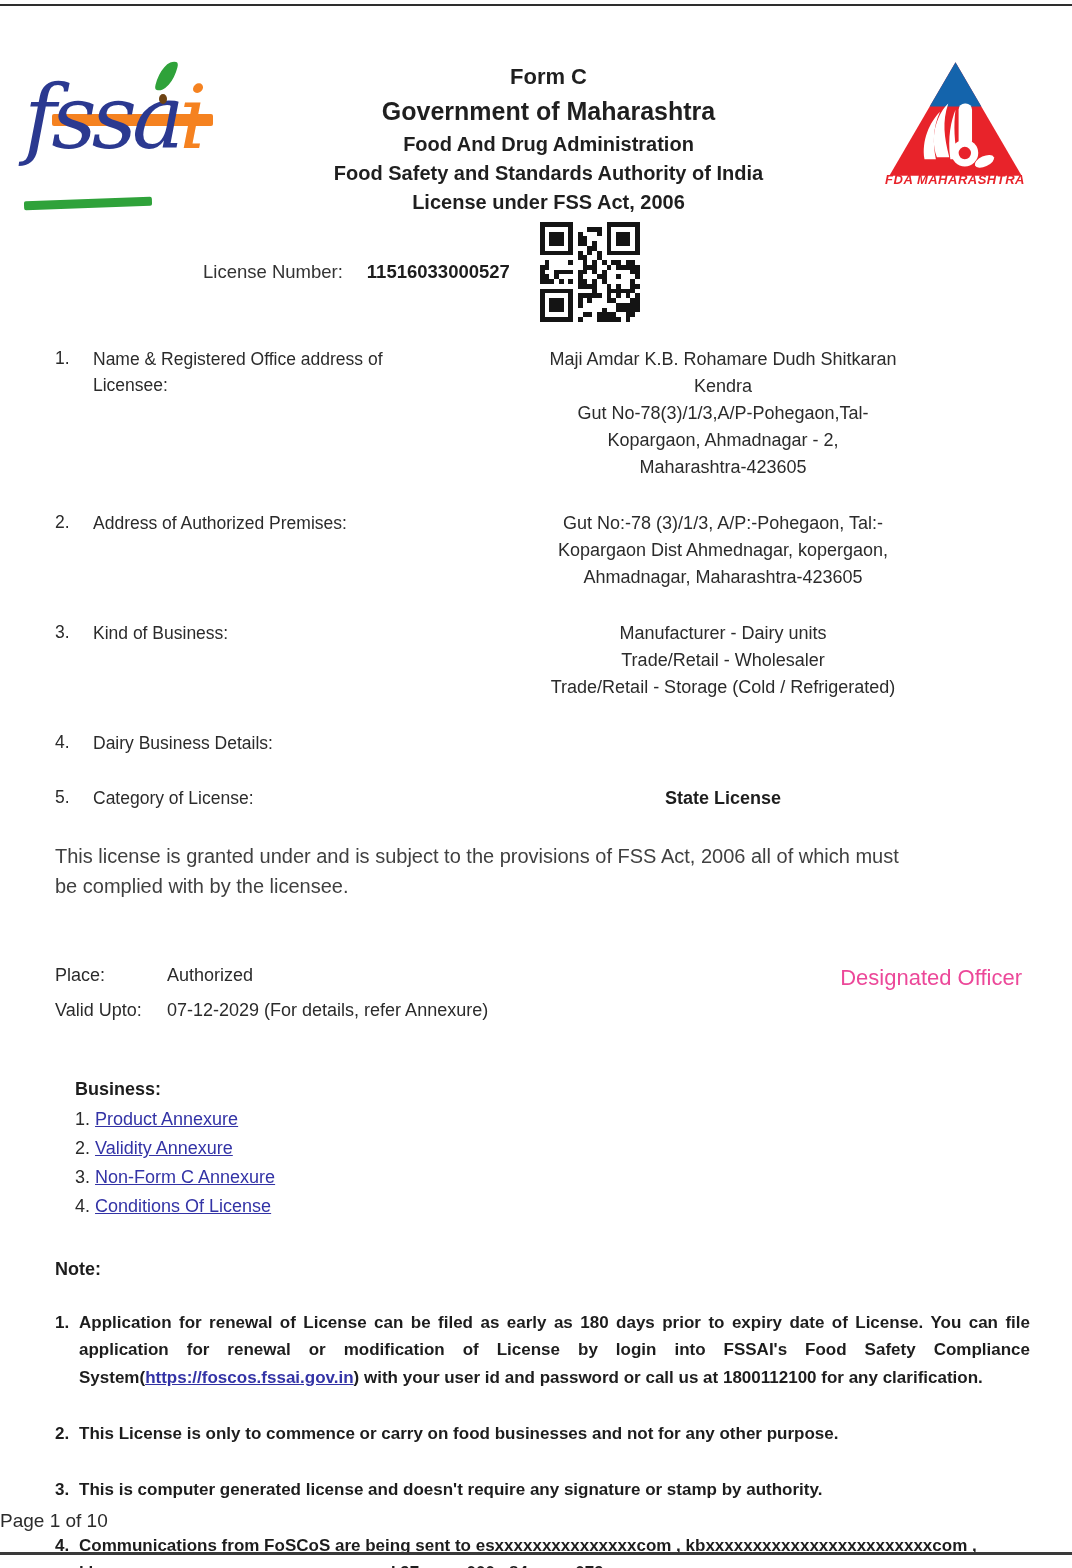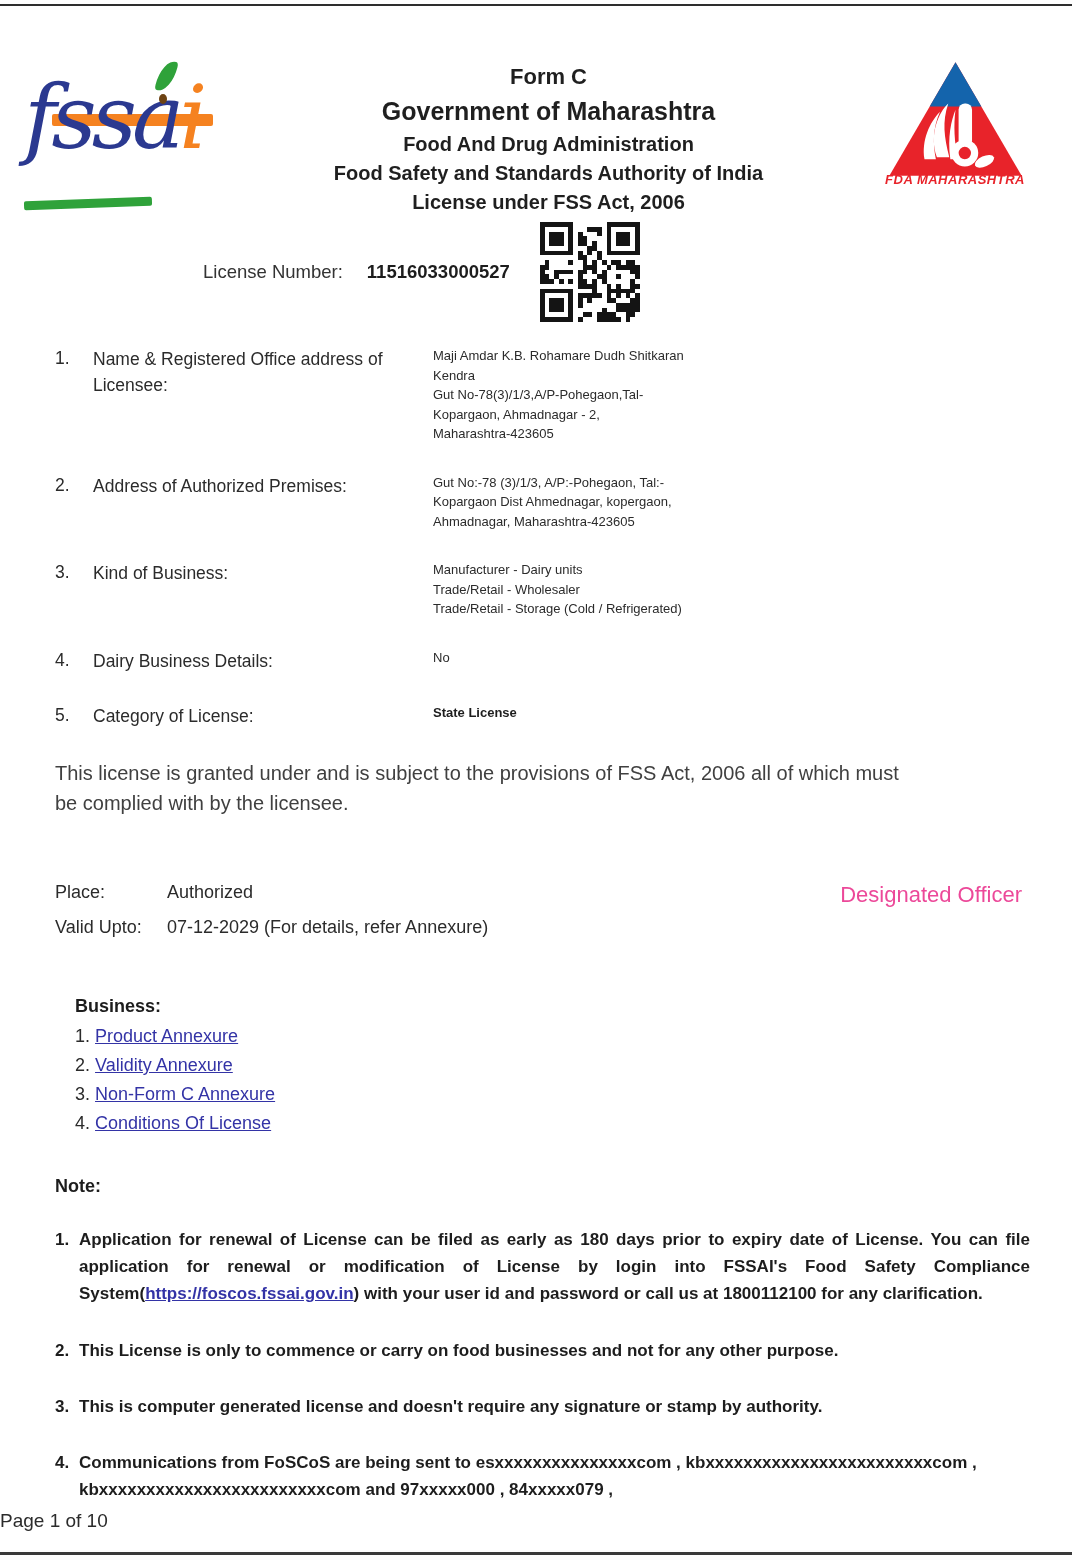--- a/index.html
+++ b/index.html
@@ -36,21 +36,21 @@
   .lic-num{font-size:18.5px;font-weight:bold;color:#1d1d1d;margin-left:24px;}
   .qr{width:100px;height:100px;margin-left:30px;display:grid;grid-template-columns:repeat(21,1fr);grid-template-rows:repeat(21,1fr);background:#fff;}
   .qr div{background:#fff;}
   .qr div.d{background:#141414;}
 
   
   .details{margin-top:24px;}
   .drow{display:flex;margin-bottom:29px;}
   .dnum{flex:none;width:38px;margin-left:55px;font-size:17.5px;padding-top:2px;}
   .dlabel{flex:none;width:340px;font-size:17.5px;line-height:1.5;}
-  .dvalue{flex:none;width:410px;font-size:13px;line-height:1.5;white-space:pre-line;}
+  .dvalue{flex:none;width:410px;margin-left:85px;font-size:18px;line-height:1.5;white-space:pre-line;text-align:center;}
   .dvalue.bold{font-weight:bold;color:#1d1d1d;}
 
   .granted{margin:3px 55px 0;max-width:855px;font-size:20px;line-height:1.5;color:#404040;}
 
   
   .issue{position:relative;margin:64px 50px 0 55px;}
   .prow{display:flex;margin-bottom:14px;font-size:18px;}
   .plabel{flex:none;width:112px;}
   .officer{position:absolute;right:0;top:0;font-weight:normal;font-size:22px;color:#ec4899;}
 
@@ -577,21 +577,20 @@
     <div class="drow">
       <div class="dnum">3.</div>
       <div class="dlabel">Kind of Business:</div>
       <div class="dvalue">Manufacturer - Dairy units
 Trade/Retail - Wholesaler
 Trade/Retail - Storage (Cold / Refrigerated)</div>
     </div>
     <div class="drow">
       <div class="dnum">4.</div>
       <div class="dlabel">Dairy Business Details:</div>
-      <div class="dvalue">No</div>
     </div>
     <div class="drow">
       <div class="dnum">5.</div>
       <div class="dlabel">Category of License:</div>
       <div class="dvalue bold">State License</div>
     </div>
   </div>
 
   <div class="granted">This license is granted under and is subject to the provisions of FSS Act, 2006 all of which must be complied with by the licensee.</div>
 

